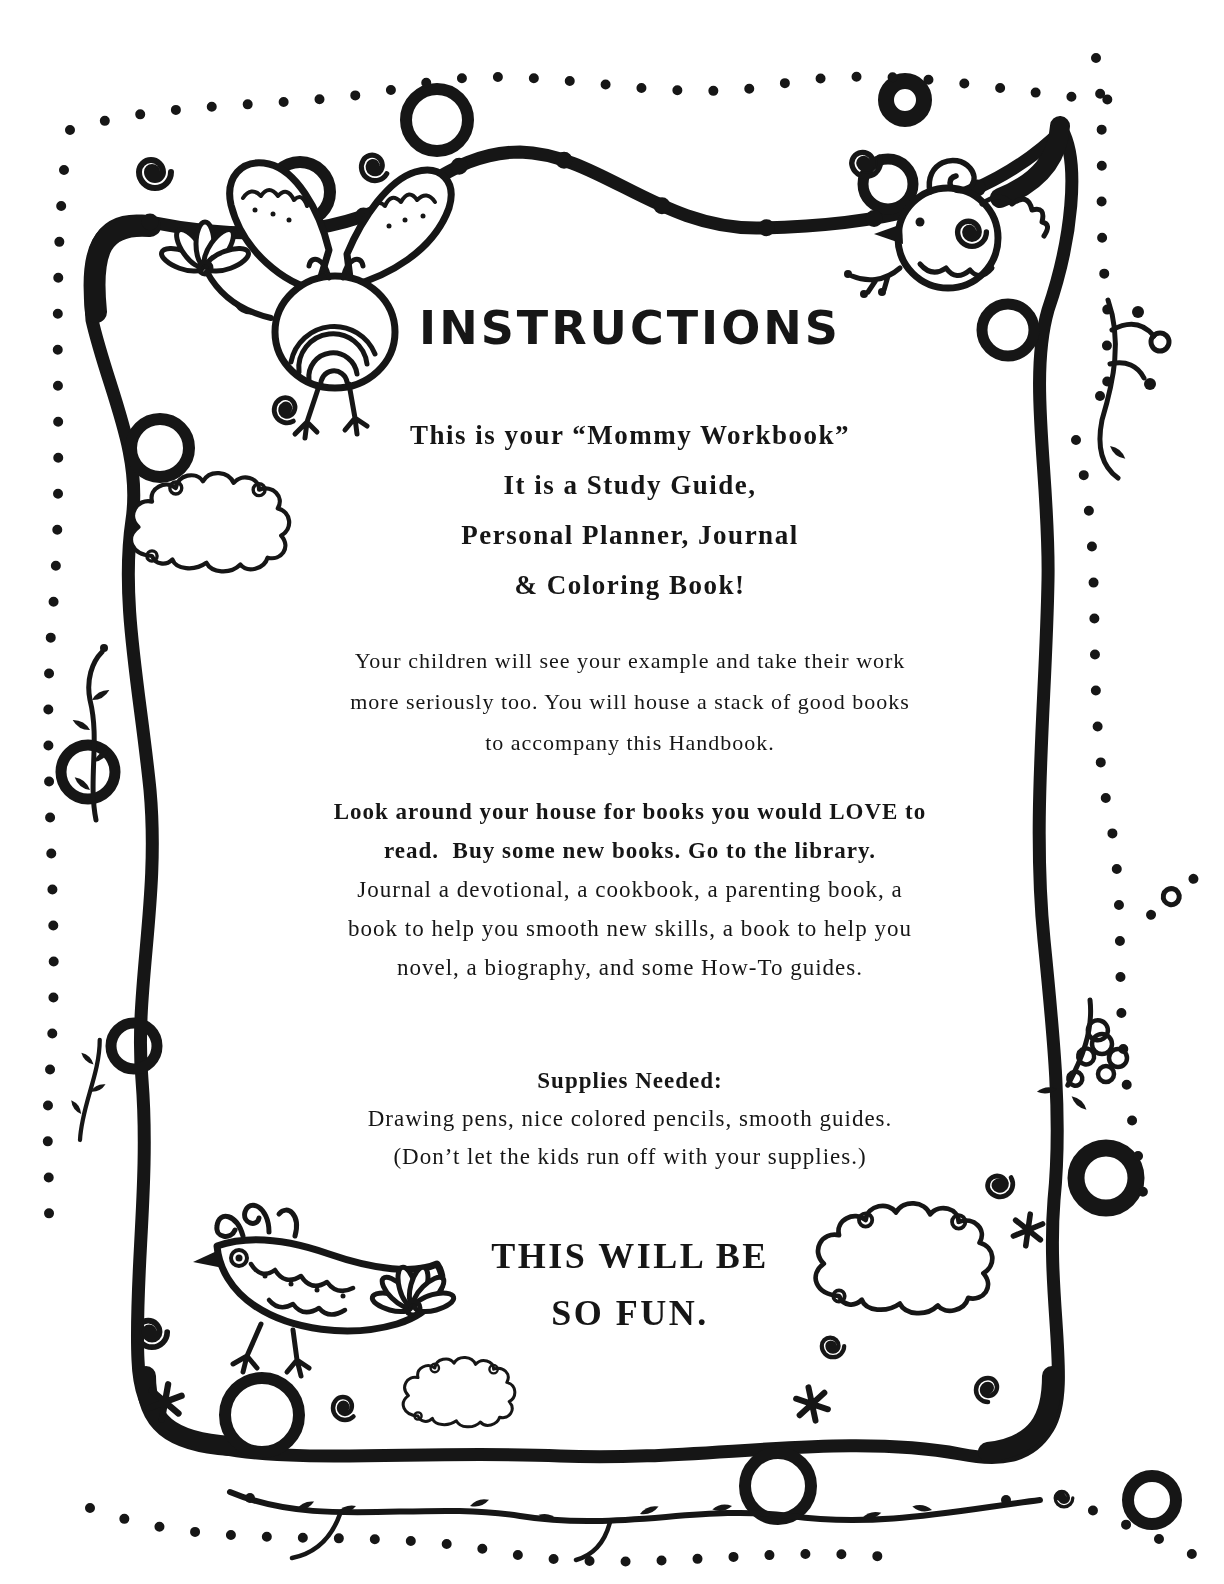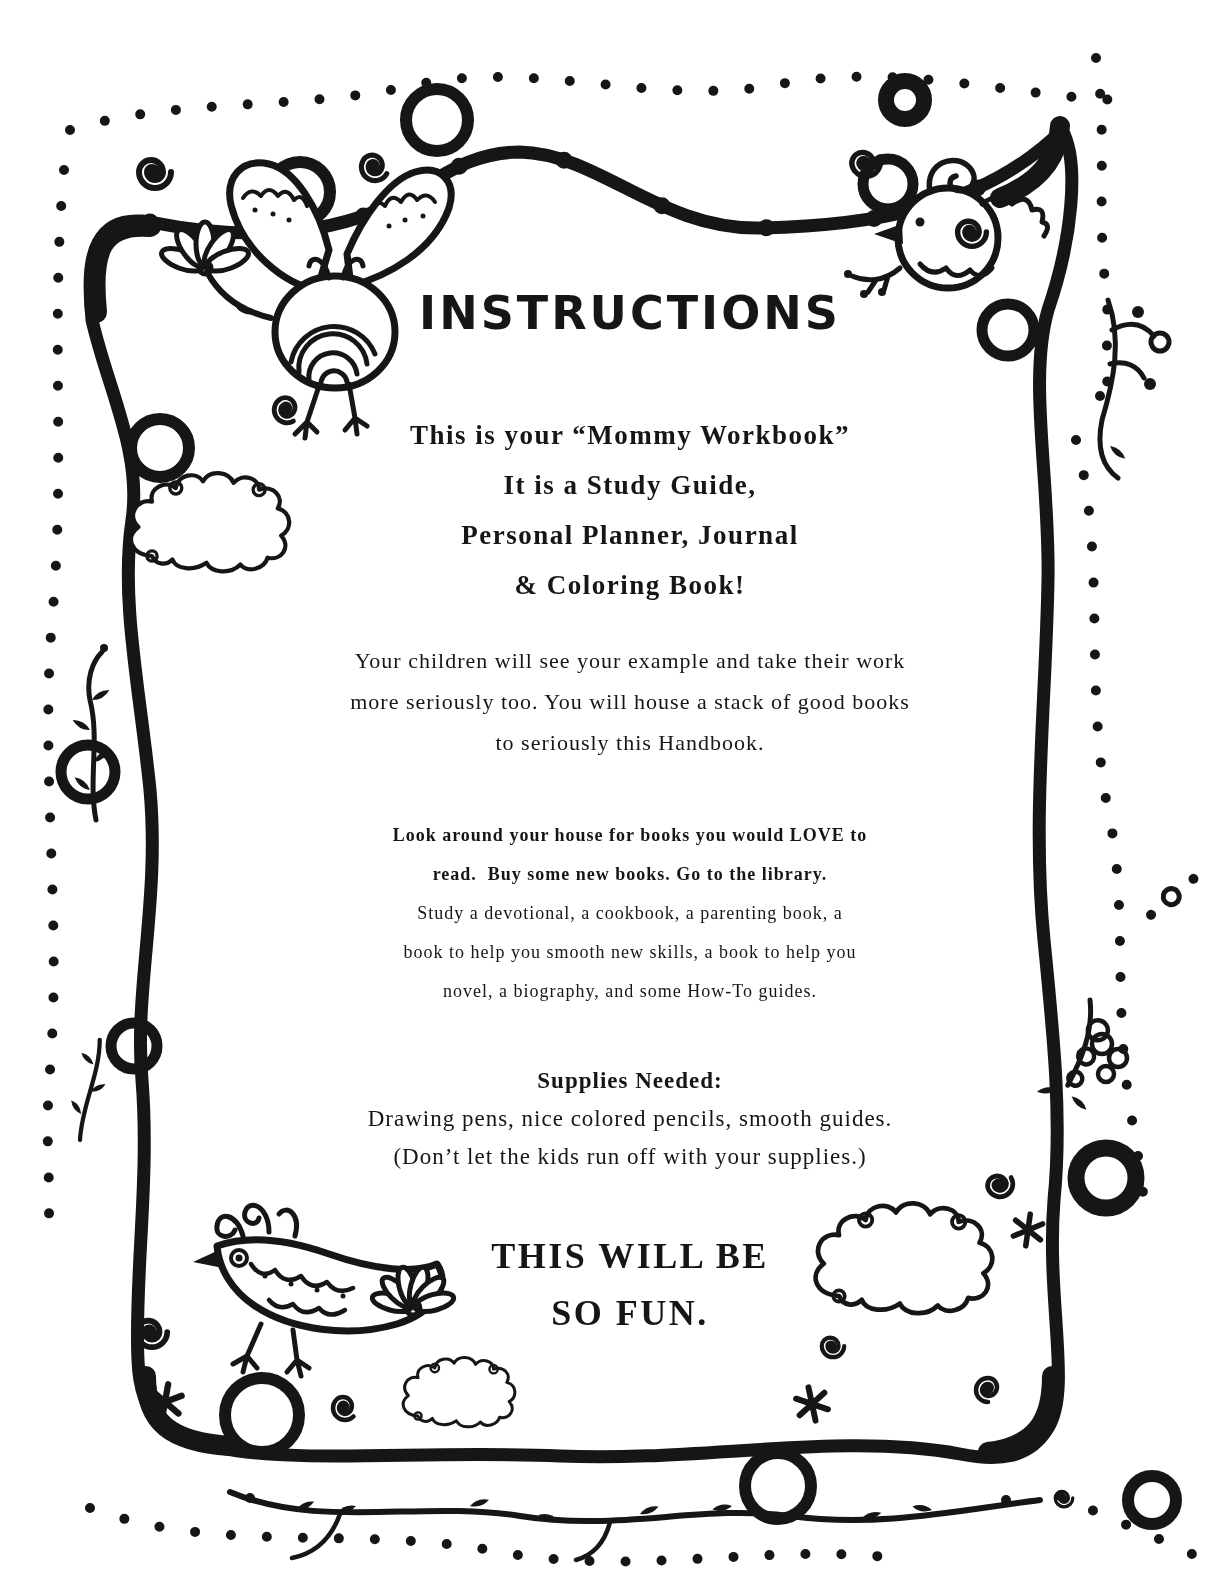--- a/index.html
+++ b/index.html
@@ -9,24 +9,24 @@
     font-family:"DejaVu Sans","Liberation Sans",sans-serif;
     color:#161616;
     overflow:hidden;
   }
   .decor{position:absolute;left:0;top:0;z-index:1;}
   .block{
     position:absolute;left:160px;width:940px;
     text-align:center;z-index:2;
   }
   .line{white-space:pre;font-family:Liberation Serif, serif;}
-  .title{top:286px;font-size:46px;font-weight:bold;letter-spacing:3px;}
+  .title{top:301px;font-size:46px;font-weight:bold;letter-spacing:3px;}
   .intro{top:410px;font-size:27px;font-weight:bold;letter-spacing:1.5px;line-height:50px;}
   .p1{top:640px;font-size:22px;letter-spacing:1px;line-height:41px;}
-  .p2{top:792px;font-size:18px;letter-spacing:1px;line-height:39px;margin-top:24px;}
+  .p2{top:792px;font-size:23px;letter-spacing:1px;line-height:39px;}
   .bold{font-weight:bold;}
   .supplies{top:1062px;font-size:23px;letter-spacing:1px;line-height:38px;}
   .closing{top:1228px;font-size:36px;font-weight:bold;letter-spacing:2.5px;line-height:57px;}
 </style>
 </head>
 <body>
 
 <svg class="decor" width="1224" height="1584" viewBox="0 0 1224 1584" aria-hidden="true">
   <defs>
     <path id="spiral" d="M 16,0 A 16,16 0 1 1 -16,0 A 12,12 0 1 1 8,0 A 8,8 0 1 1 -8,0 A 5,5 0 1 1 2,0 A 3,3 0 1 1 -3,0" fill="none" stroke-width="6"></path>
@@ -271,27 +271,27 @@
 <div class="block intro">
   <div class="line">This is your “Mommy Workbook”</div>
   <div class="line">It is a Study Guide,</div>
   <div class="line">Personal Planner, Journal</div>
   <div class="line">&amp; Coloring Book!</div>
 </div>
 
 <div class="block p1">
   <div class="line">Your children will see your example and take their work</div>
   <div class="line">more seriously too. You will house a stack of good books</div>
-  <div class="line">to seriously this Handbook.</div>
+  <div class="line">to accompany this Handbook.</div>
 </div>
 
 <div class="block p2">
   <div class="line bold">Look around your house for books you would LOVE to</div>
   <div class="line bold">read.  Buy some new books. Go to the library.</div>
-  <div class="line">Study a devotional, a cookbook, a parenting book, a</div>
+  <div class="line">Journal a devotional, a cookbook, a parenting book, a</div>
   <div class="line">book to help you smooth new skills, a book to help you</div>
   <div class="line">novel, a biography, and some How-To guides.</div>
 </div>
 
 <div class="block supplies">
   <div class="line bold">Supplies Needed:</div>
   <div class="line">Drawing pens, nice colored pencils, smooth guides.</div>
   <div class="line">(Don’t let the kids run off with your supplies.)</div>
 </div>
 

